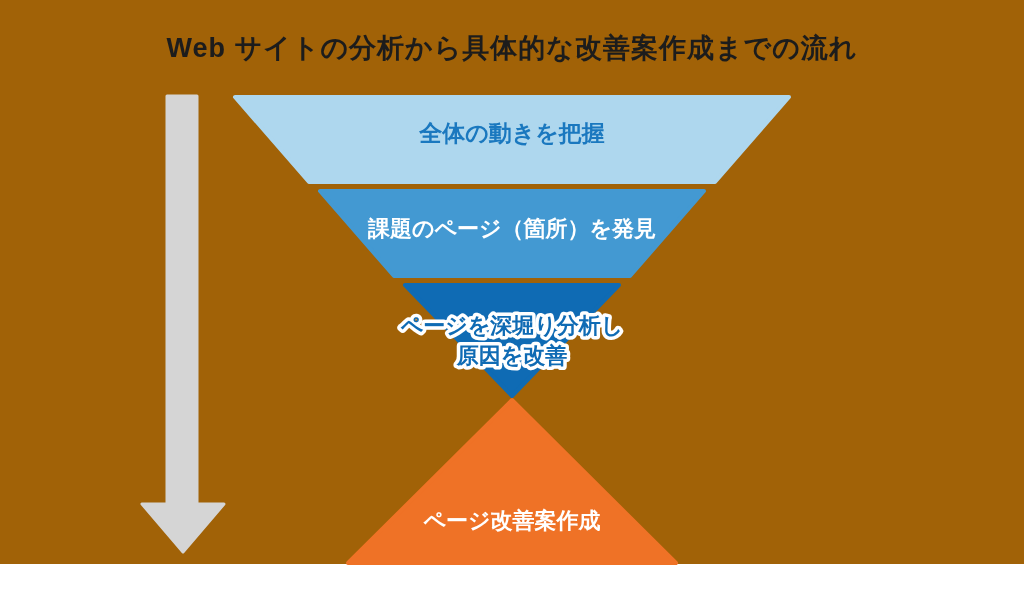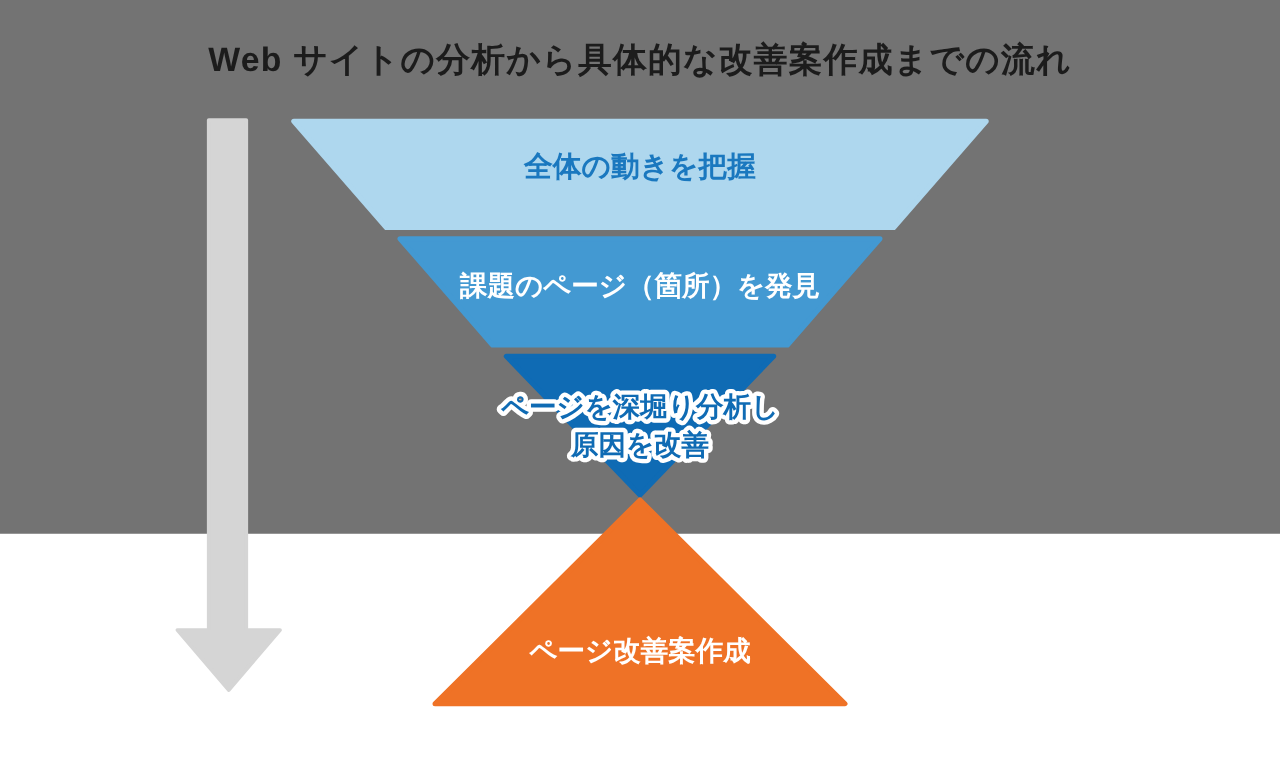--- a/index.html
+++ b/index.html
@@ -7,22 +7,22 @@
     padding: 0;
     background: #ffffff;
     width: 1024px;
     height: 608px;
     overflow: hidden;
     font-family: "Liberation Sans", "DejaVu Sans", sans-serif;
   }
   .canvas {
     position: relative;
     width: 1024px;
-    height: 427px;
-    background: #737373;
+    height: 564px;
+    background: #a16207;
   }
   .title {
     position: absolute;
     top: 30px;
     left: 0;
     width: 1024px;
     margin: 0;
     text-align: center;
     font-size: 27px;
     font-weight: 700;

